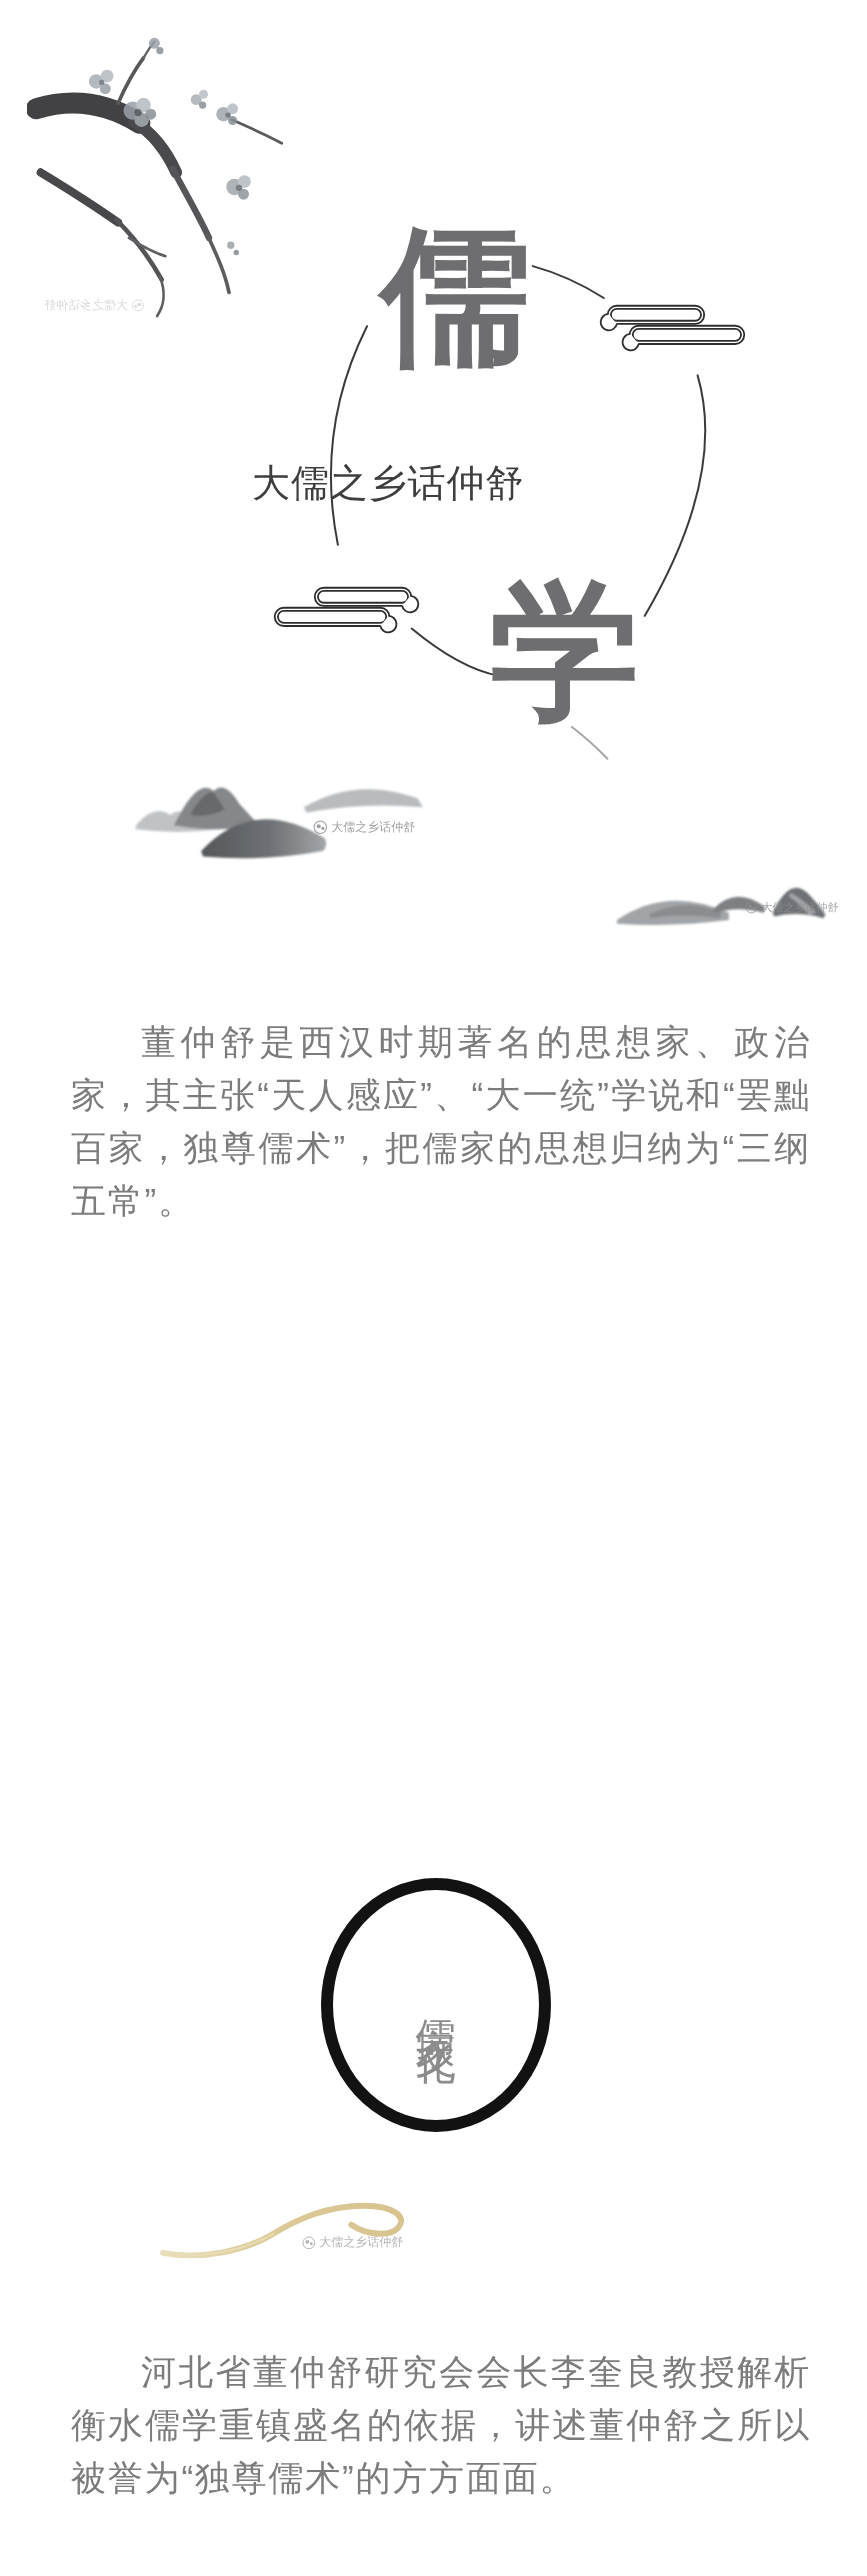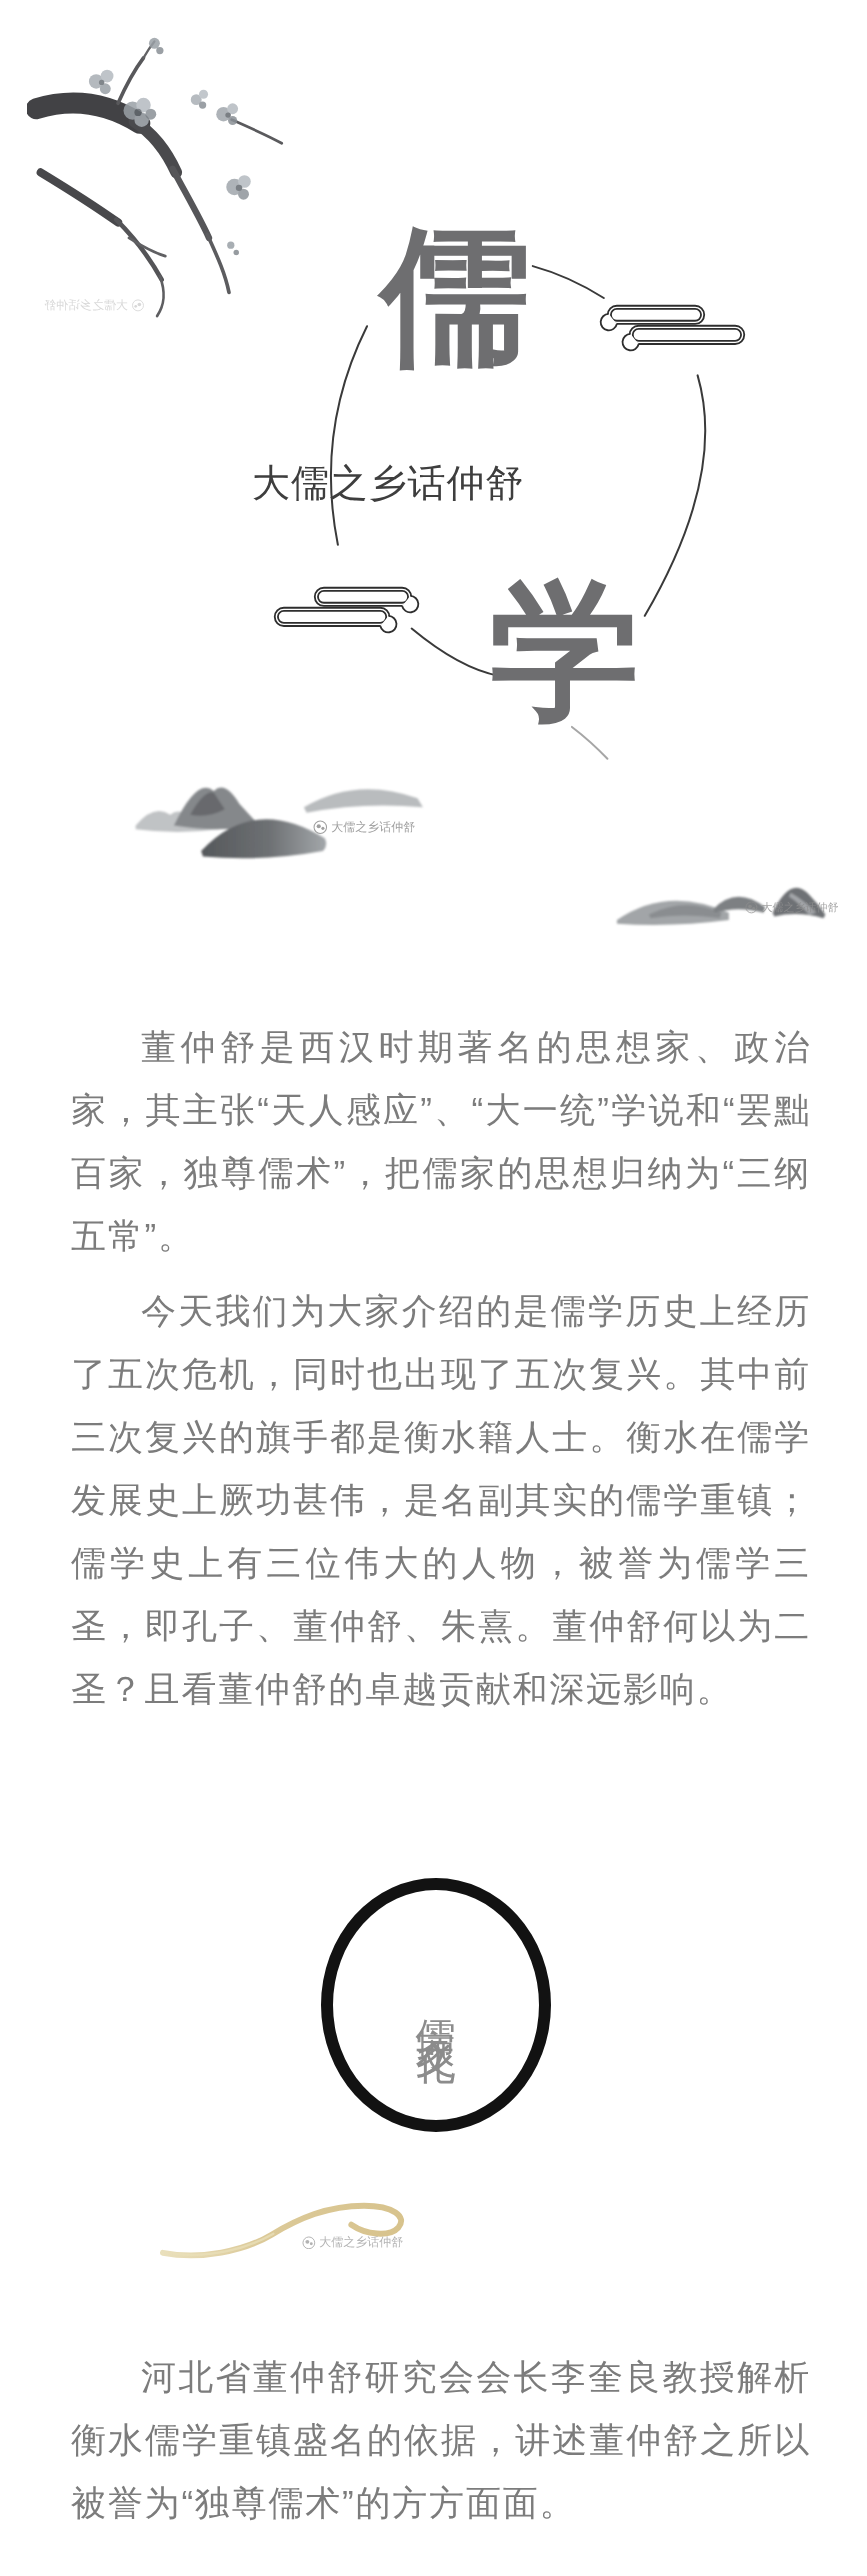--- a/index.html
+++ b/index.html
@@ -45,21 +45,21 @@
   .wm-topleft{left:44px;top:297px;opacity:.38;transform:scaleX(-1);}
   .wm-mtl{left:313px;top:819px;opacity:.85;color:#8f8f8f;}
   .wm-mtr{left:745px;top:900px;opacity:.8;color:#8f8f8f;font-size:11px;}
   .wm-swoosh{left:302px;top:2234px;opacity:.75;color:#9a9a9a;}
 
   
   .para{
     position:absolute;
     left:71px;width:740px;
     font-size:35px;
-    line-height:63px;
+    line-height:53px;
     letter-spacing:1.8px;
     color:#7c7c7c;
     text-align:justify;
     text-indent:2em;
     margin:0;
   }
   .para-1{top:1015px;}
   .para-2{top:1279px;}
   .para-3{top:2345px;}
 
@@ -222,21 +222,20 @@
   <div class="wm wm-mtr">
     <svg class="logo" width="12.8" height="12.8" viewBox="0 0 14 14">
       <circle cx="7" cy="7" r="6" fill="none" stroke="#8f8f8f" stroke-width="1"></circle>
       <circle cx="5.5" cy="6" r="2" fill="#8f8f8f"></circle>
       <circle cx="9.5" cy="8" r="1.5" fill="#8f8f8f"></circle>
     </svg>
     <span>大儒之乡话仲舒</span>
   </div>
 
   <p class="para para-1">董仲舒是西汉时期著名的思想家、政治家，其主张“天人感应”、“大一统”学说和“罢黜百家，独尊儒术”，把儒家的思想归纳为“三纲五常”。</p>
-  <p class="para para-2">今天我们为大家介绍的是儒学历史上经历了五次危机，同时也出现了五次复兴。其中前三次复兴的旗手都是衡水籍人士。衡水在儒学发展史上厥功甚伟，是名副其实的儒学重镇；儒学史上有三位伟大的人物，被誉为儒学三圣，即孔子、董仲舒、朱熹。董仲舒何以为二圣？且看董仲舒的卓越贡献和深远影响。</p>
 
   <div class="seal">
     <span class="seal-text">儒家文化</span>
   </div>
 
   <svg class="abs" style="left:146px;top:2193px;" width="273" height="77" viewBox="0 0 300 85">
     <defs>
       <linearGradient id="goldg" x1="0" y1="0" x2="1" y2="0">
         <stop offset="0" stop-color="#e7dcb4"></stop>
         <stop offset="0.4" stop-color="#d8c48e"></stop>

